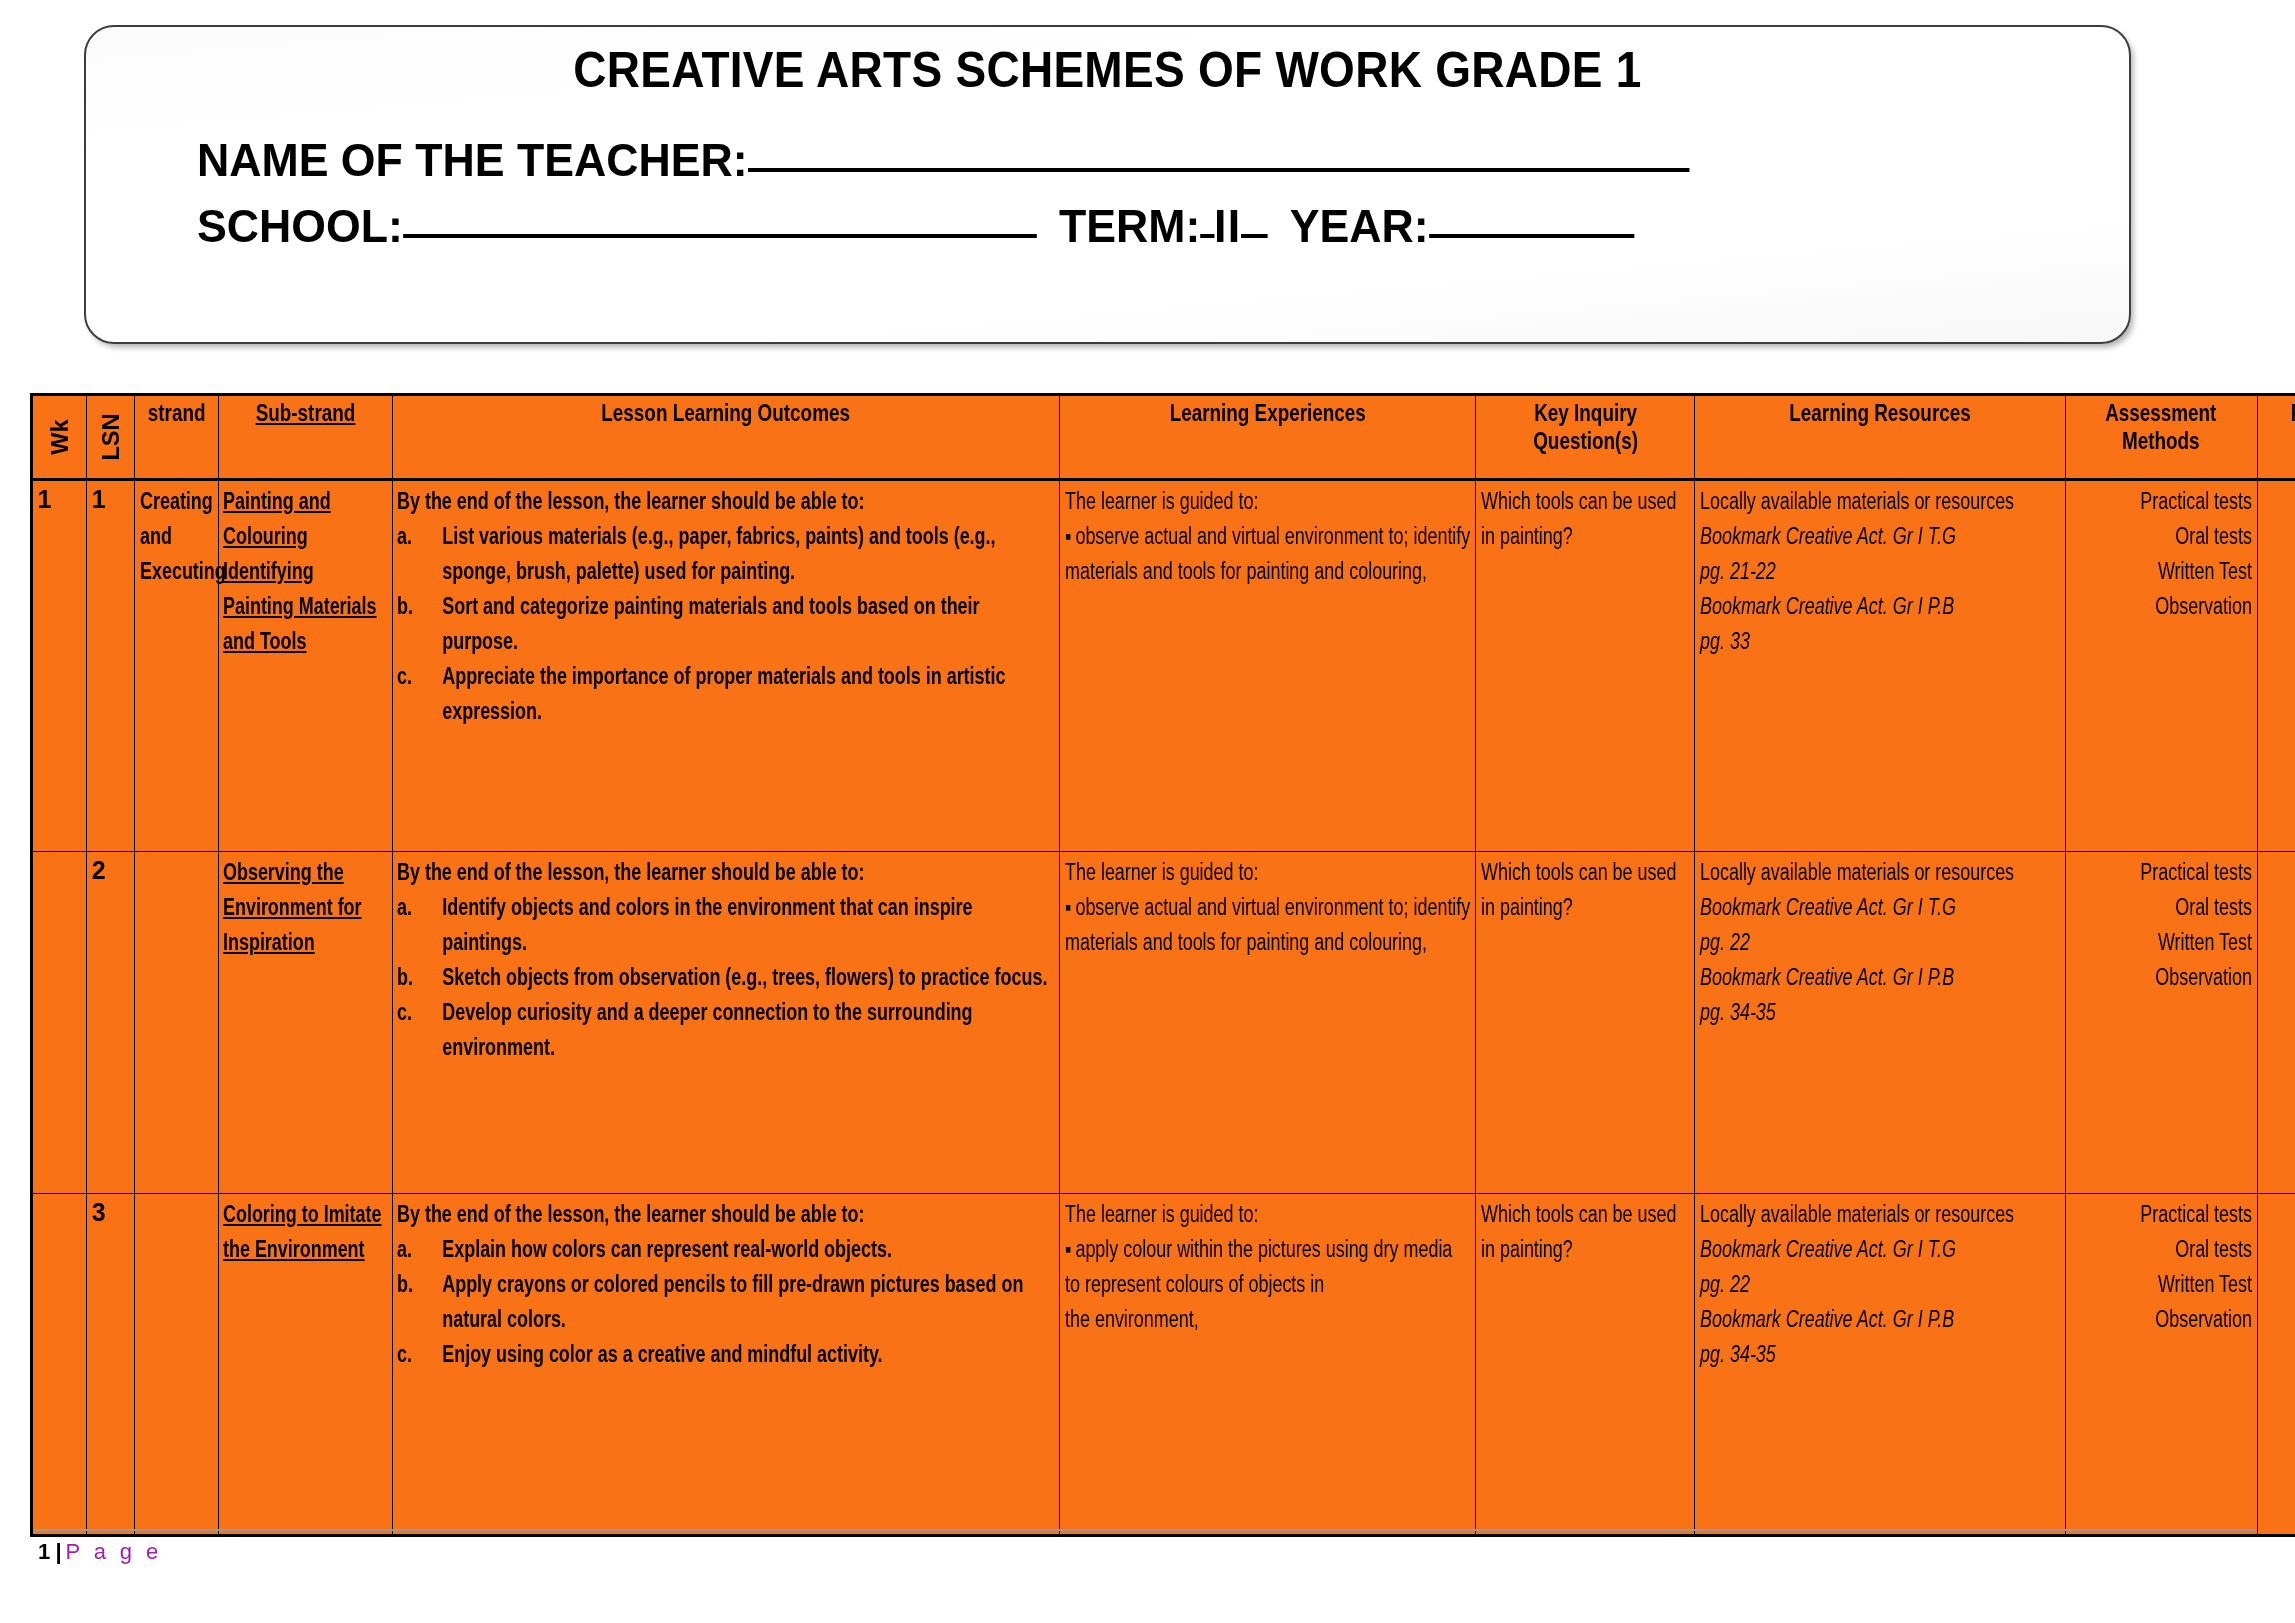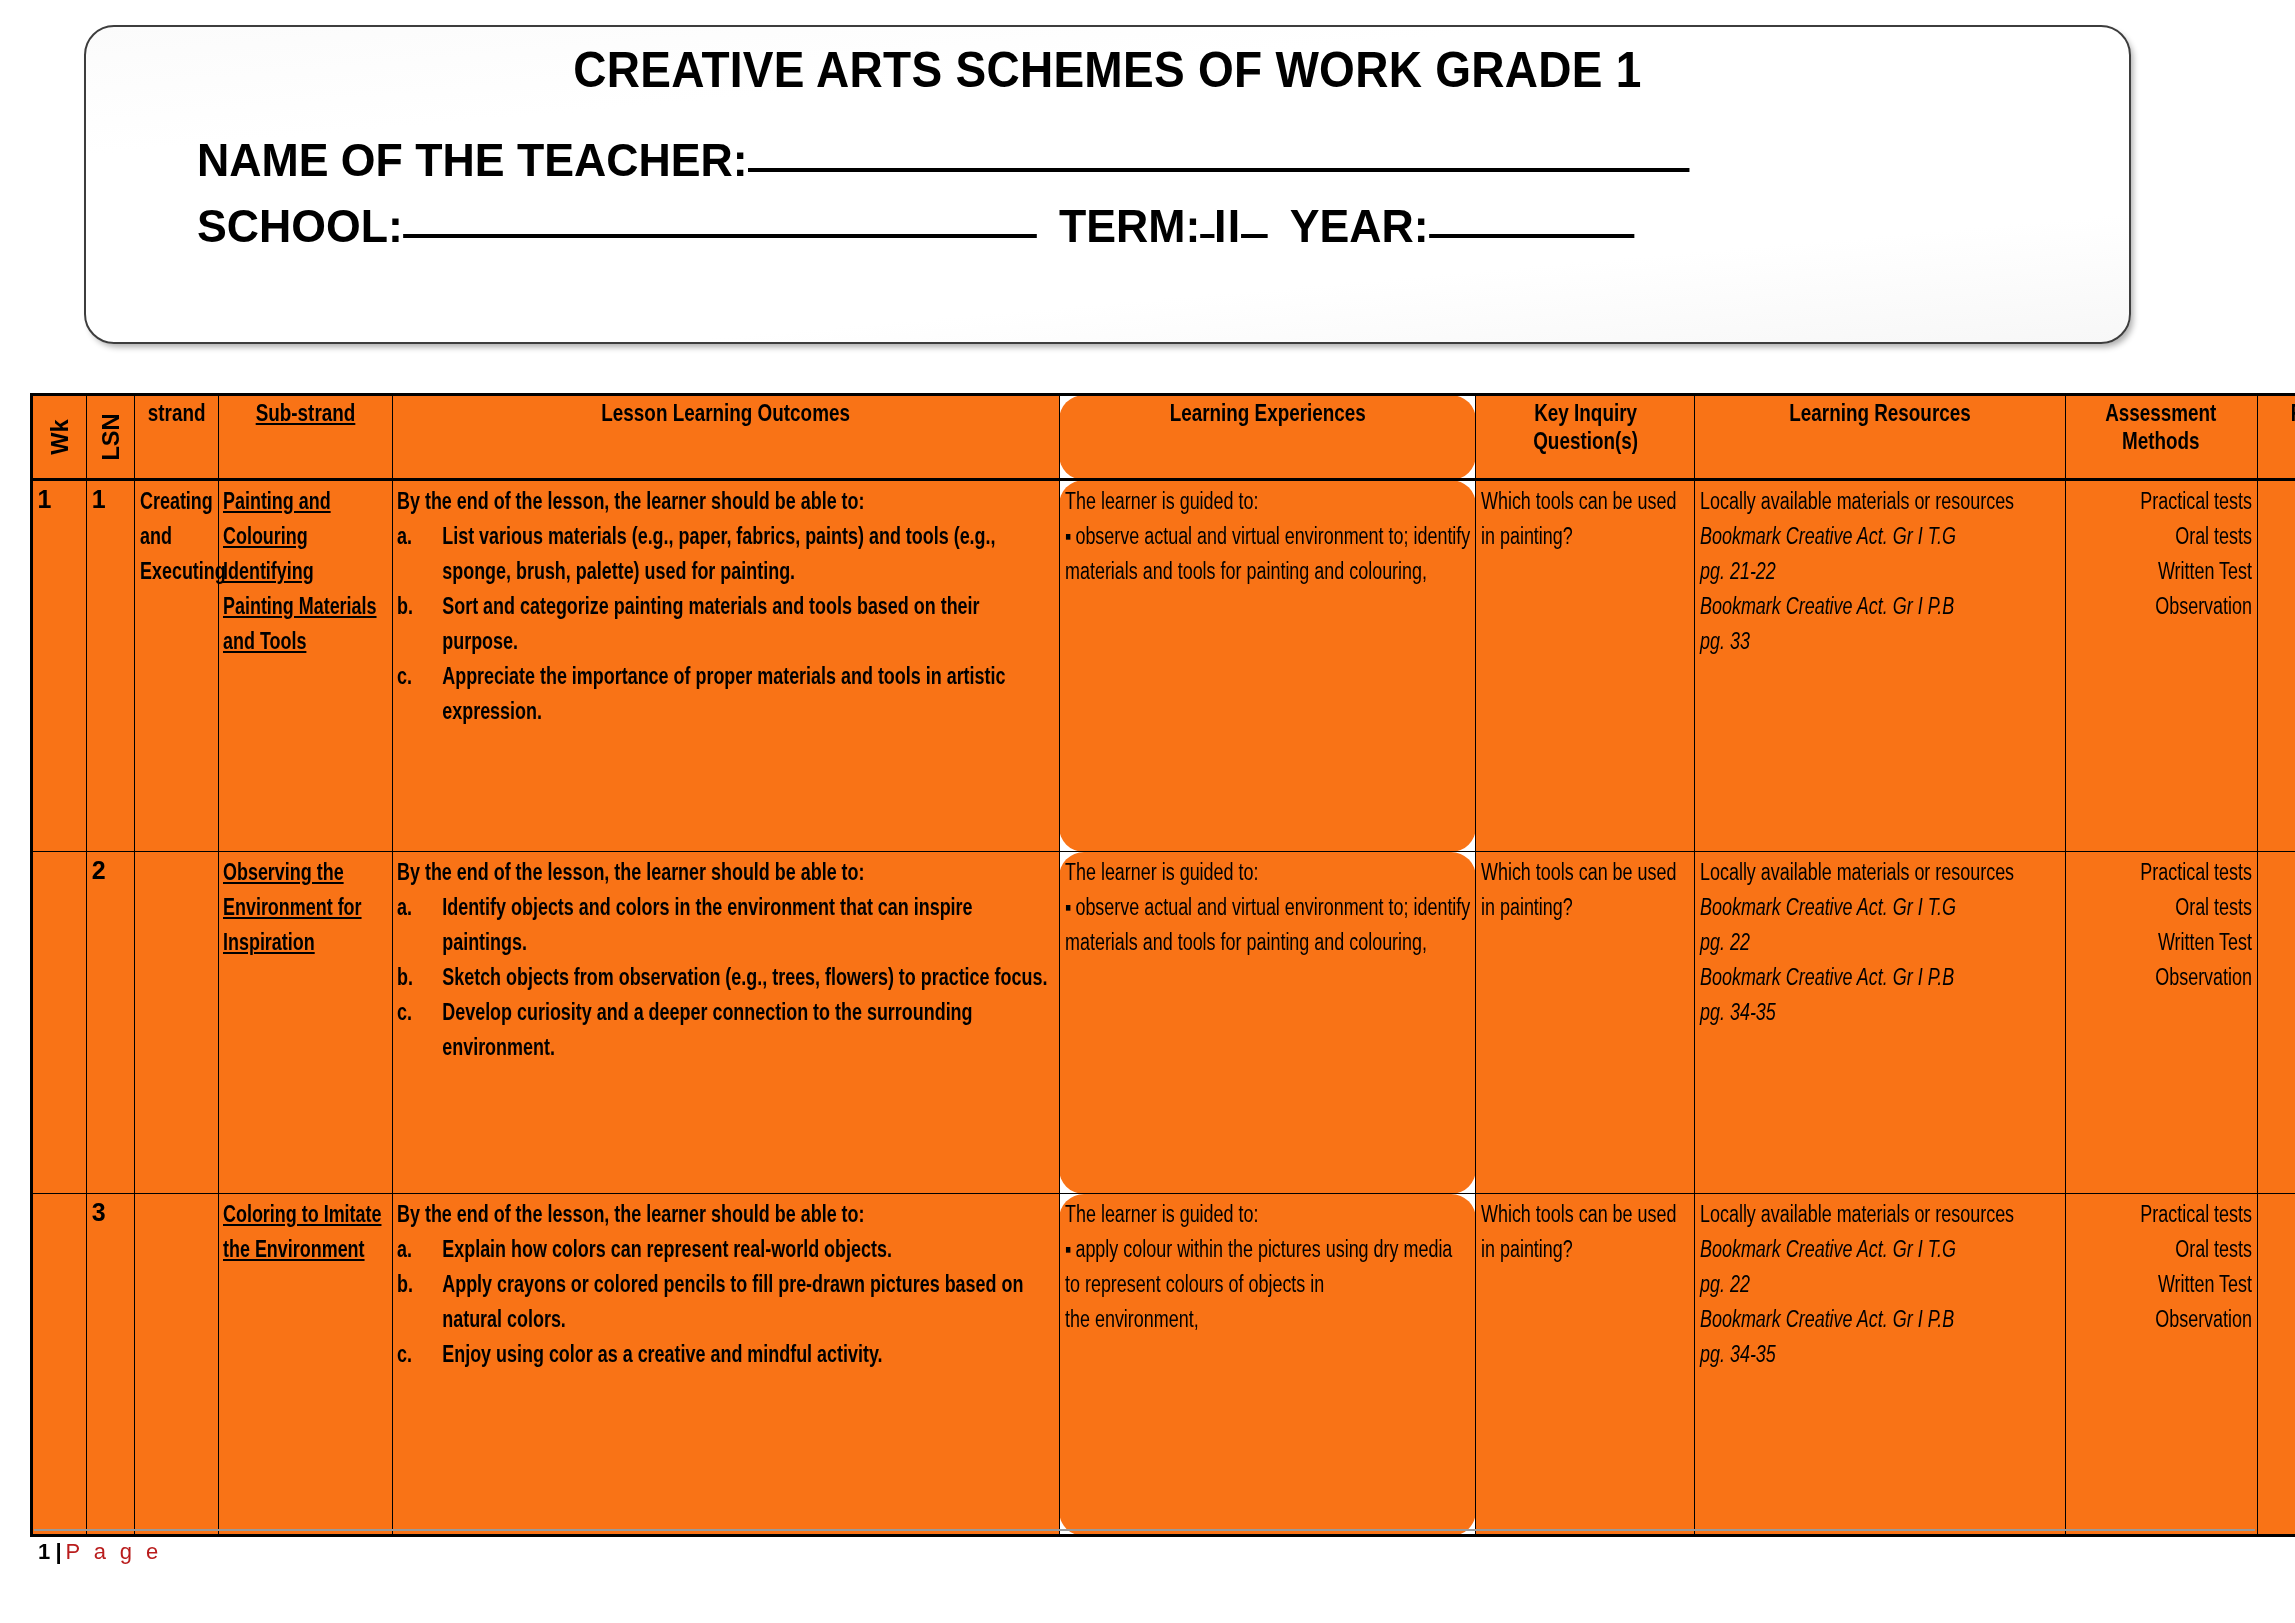--- a/index.html
+++ b/index.html
@@ -137,21 +137,21 @@
     font-weight: 700;
     font-size: 23.6px;
   }
 
   
   .c-wk    { width: 44px; }
   .c-lsn   { width: 38px; }
   .c-strd  { width: 73px; }
   .c-sub   { width: 164px; text-decoration: underline; }
   .c-llo   { width: 657px; font-weight: bold; }
-  .c-lexp  { width: 406px; border-radius: 25px; }
+  .c-lexp  { width: 406px; }
   .c-kiq   { width: 209px; }
   .c-lres  { width: 360px; }
   .c-asm   { width: 182px; text-align: right; }
   .c-refl  { width: 92px; }
 
   td .body-txt {
     font-family: "Liberation Sans Narrow", "Liberation Sans", sans-serif;
     font-size: 23px;
     line-height: 1.52;
     transform: scaleX(0.78);
@@ -201,21 +201,21 @@
   #footer {
     position: absolute;
     left: 38px;
     top: 1539px;
     font-family: "Liberation Sans", sans-serif;
     font-size: 22px;
     white-space: nowrap;
   }
   #footer .pnum { font-weight: 700; color: #000; }
   #footer .bar  { font-weight: 700; color: #000; margin: 0 3.9px 0 5.2px; }
-  #footer .pword { color: #b91c1c; letter-spacing: 3.9px; }
+  #footer .pword { color: #a21caf; letter-spacing: 3.9px; }
 </style>
 </head>
 <body>
 
 <div id="header-box">
   <div id="header-inner">
 
     <div class="hdr-title">CREATIVE ARTS SCHEMES OF WORK GRADE 1</div>
 
     <div class="hdr-line" id="hdr-teacher">

